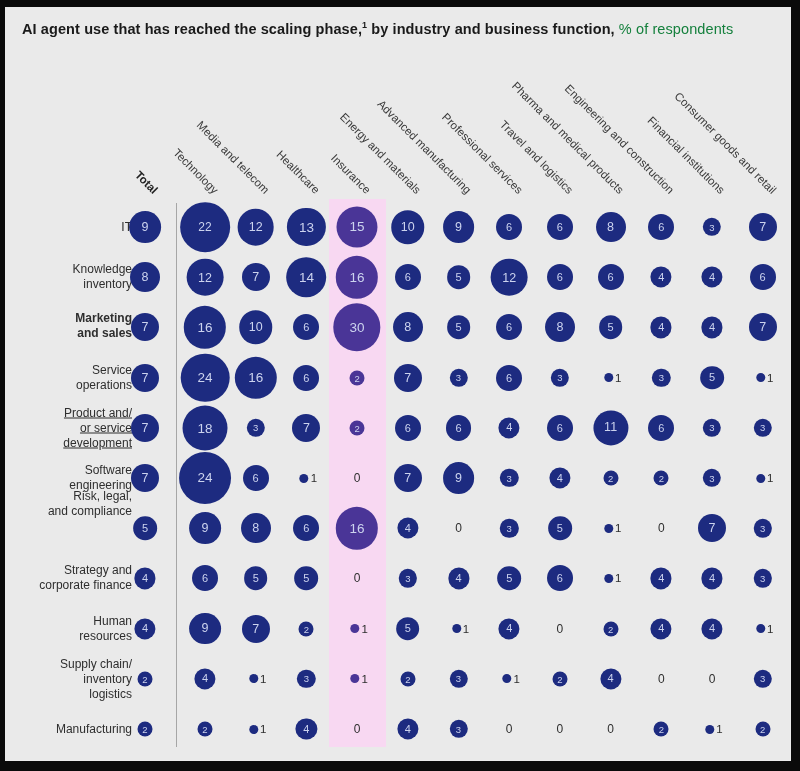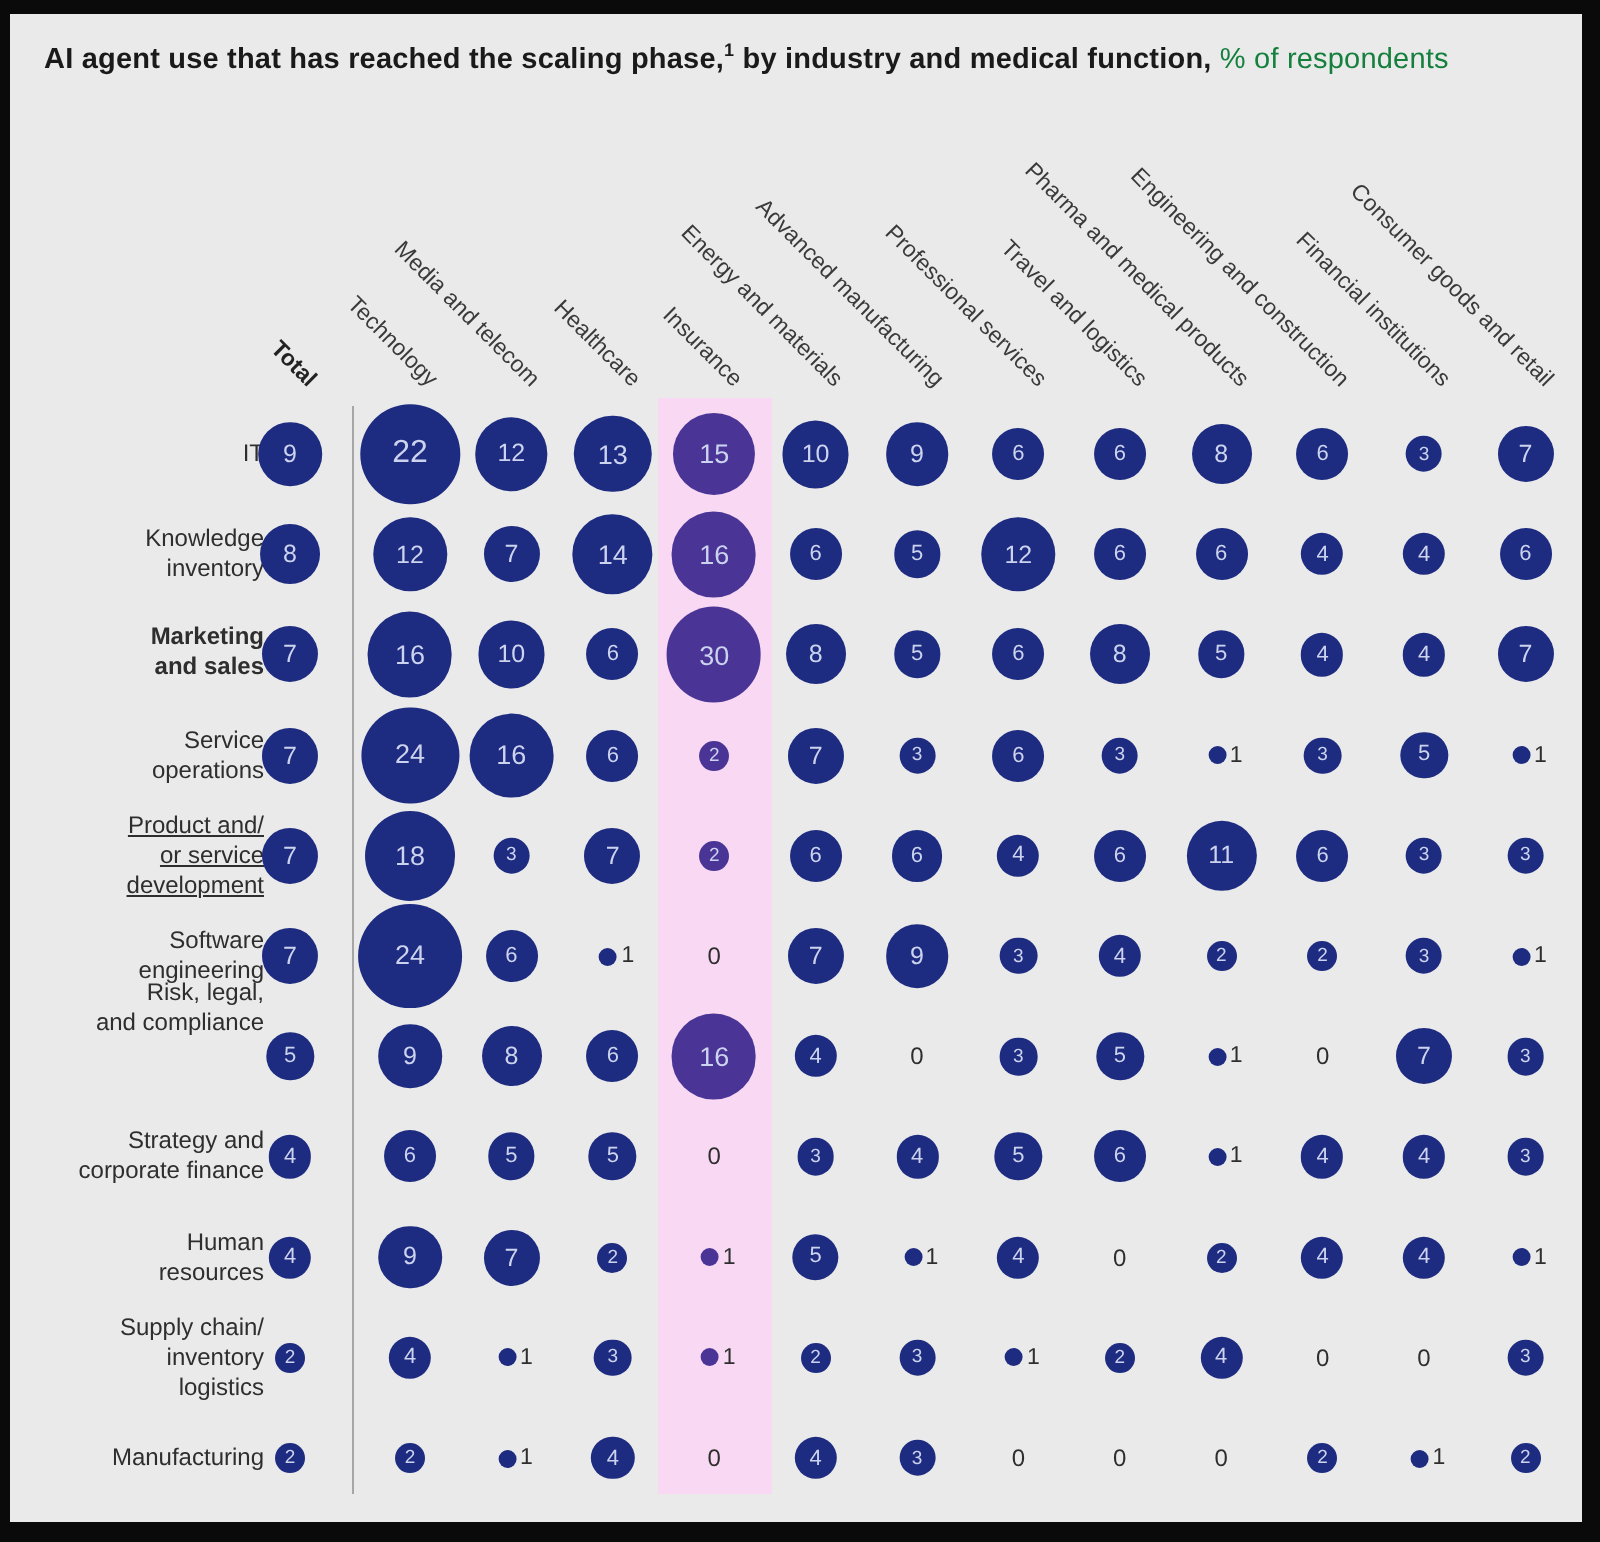--- a/index.html
+++ b/index.html
@@ -24,21 +24,21 @@
   .oneval .lbl{font-size:11.5px;color:#2e2e2e;}
   .zeroval{position:absolute;transform:translate(-50%,-50%);font-size:12px;color:#2e2e2e;}
 </style>
 </head>
 <body>
 
 <div class="frame" style="--bg: #eaeaea; --bub: #1d2b80; --bubhl: #4a3597; --band: #f8d8f2; --bubtxt: #ccd3ee;">
   <div class="bg"></div>
 
   <div class="layer">
-    <div class="chart-title"><span class="b">AI agent use that has reached the scaling phase,</span><sup>1</sup><span class="b"> by industry and medical function,</span><span class="r"> % of respondents</span></div>
+    <div class="chart-title"><span class="b">AI agent use that has reached the scaling phase,</span><sup>1</sup><span class="b"> by industry and business function,</span><span class="r"> % of respondents</span></div>
 
     <div class="hl-band" id="hl-band" style="left: 328.6px; top: 199px; width: 57px; height: 548px;"></div>
     <div class="vdiv" id="vdiv" style="left: 176px; top: 203px; width: 1px; height: 544px;"></div>
     <div id="headers">
         <div class="col-header total" style="right: 648px; bottom: 575px;">Total</div>
         <div class="col-header" style="right: 588px; bottom: 575px;">Technology</div>
         <div class="col-header" style="right: 537.3px; bottom: 575px;">Media and telecom</div>
         <div class="col-header" style="right: 486.6px; bottom: 575px;">Healthcare</div>
         <div class="col-header" style="right: 435.9px; bottom: 575px;">Insurance</div>
         <div class="col-header" style="right: 385.2px; bottom: 575px;">Energy and materials</div>
@@ -72,21 +72,21 @@
         <div class="row-label" style="left: 10px; width: 122px; top: 678.8px;">Supply chain/
 inventory
 logistics</div>
         <div class="row-label" style="left: 10px; width: 122px; top: 729px;">Manufacturing</div>
       </div>
     <div id="cells">
         <div class="bubble" style="left: 145px; top: 227px; width: 31.8px; height: 31.8px;">
           <span class="num" style="font-size: 12.5px;">9</span>
         </div>
         <div class="bubble" style="left: 205px; top: 227px; width: 49.7184px; height: 49.7184px;">
-          <span class="num" style="font-size: 16px;">22</span>
+          <span class="num" style="font-size: 12px;">22</span>
         </div>
         <div class="bubble" style="left: 255.7px; top: 227px; width: 36.7195px; height: 36.7195px;">
           <span class="num" style="font-size: 12.5px;">12</span>
         </div>
         <div class="bubble" style="left: 306.4px; top: 227px; width: 38.2188px; height: 38.2188px;">
           <span class="num" style="font-size: 13.5px;">13</span>
         </div>
         <div class="bubble hl" style="left: 357.1px; top: 227px; width: 41.0536px; height: 41.0536px;">
           <span class="num" style="font-size: 13.5px;">15</span>
         </div>

